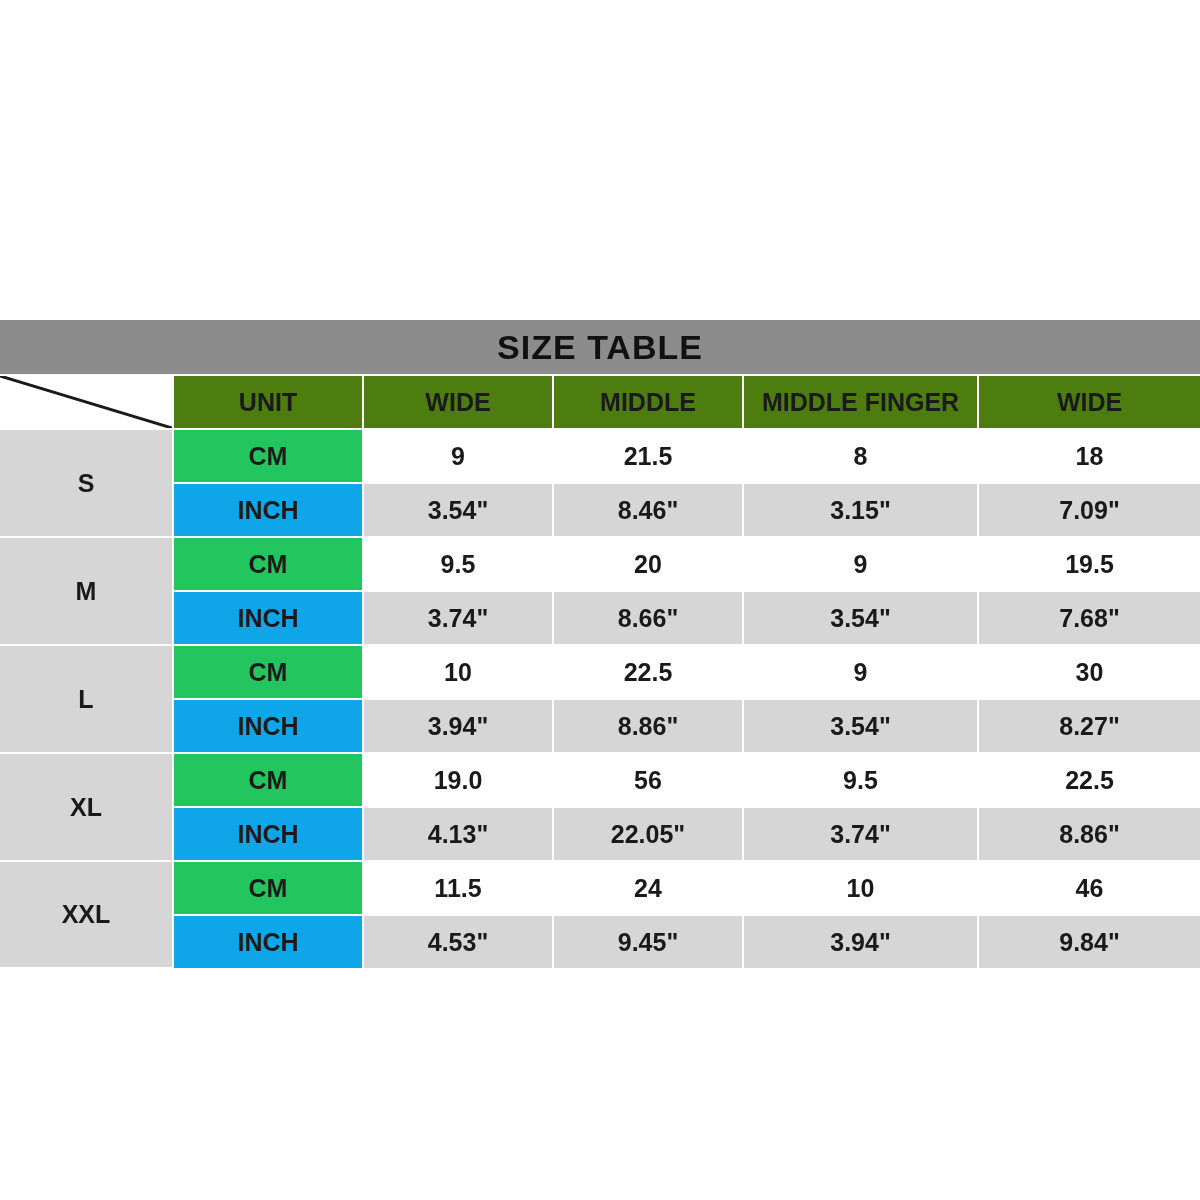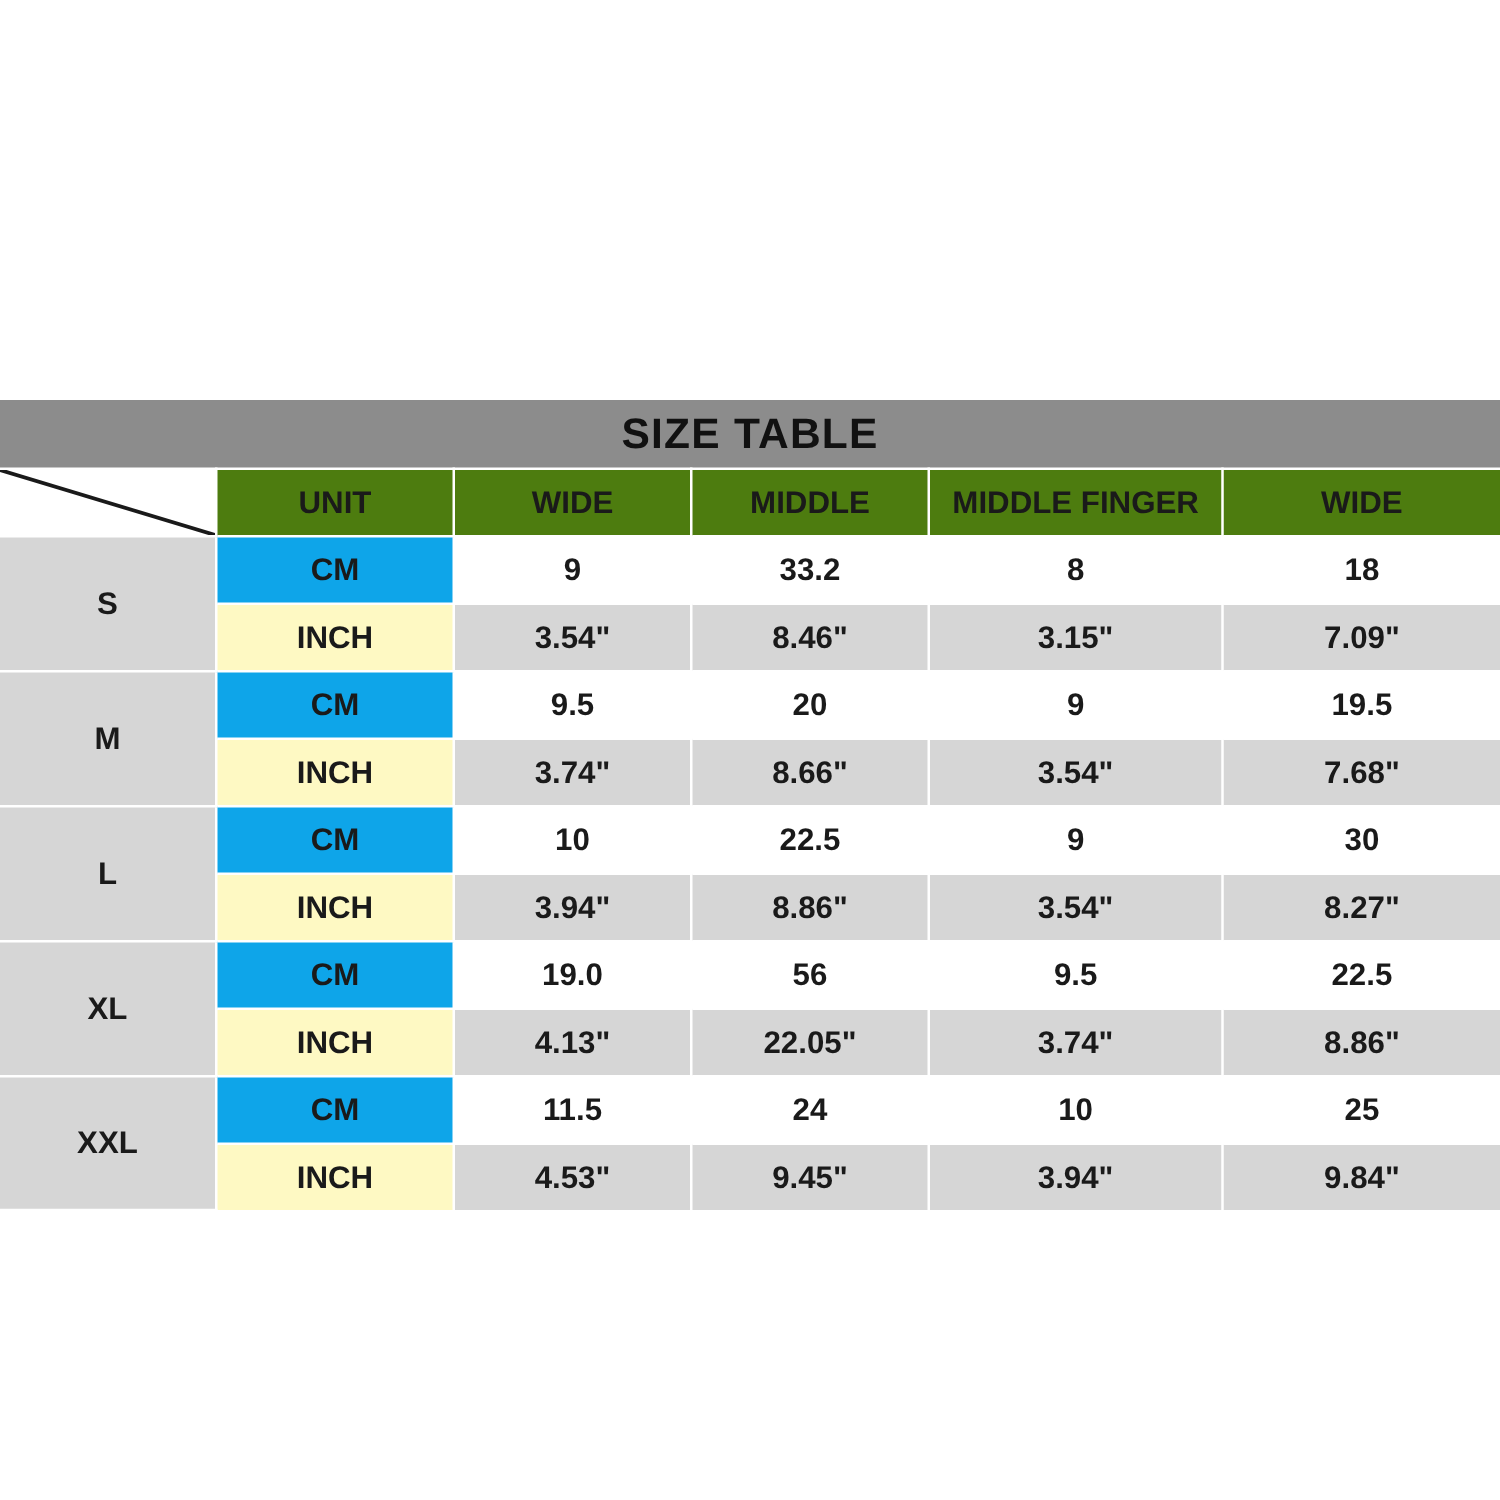--- a/index.html
+++ b/index.html
@@ -64,25 +64,25 @@
     background: #4d7c0f;
     height: 52px;
     font-size: 25px;
   }
   .size-cell {
     background: #d6d6d6;
     font-size: 25px;
     border-left: none !important;
   }
   .unit-cell-cm {
+    background: #22c55e;
+    height: 52px;
+  }
+  .unit-cell-inch {
     background: #0ea5e9;
-    height: 52px;
-  }
-  .unit-cell-inch {
-    background: #fef9c3;
     height: 52px;
   }
   .val-cell-cm {
     background: #ffffff;
   }
   .val-cell-inch {
     background: #d6d6d6;
   }
   td.last-col {
     border-right: none !important;
@@ -127,21 +127,21 @@
           <td class="head-cell">WIDE</td>
           <td class="head-cell">MIDDLE</td>
           <td class="head-cell">MIDDLE FINGER</td>
           <td class="head-cell last-col">WIDE</td>
         </tr>
 
         <tr>
           <td class="size-cell" rowspan="2">S</td>
           <td class="unit-cell-cm">CM</td>
           <td class="val-cell-cm">9</td>
-          <td class="val-cell-cm">33.2</td>
+          <td class="val-cell-cm">21.5</td>
           <td class="val-cell-cm">8</td>
           <td class="val-cell-cm last-col">18</td>
         </tr>
         <tr>
           <td class="unit-cell-inch">INCH</td>
           <td class="val-cell-inch">3.54"</td>
           <td class="val-cell-inch">8.46"</td>
           <td class="val-cell-inch">3.15"</td>
           <td class="val-cell-inch last-col">7.09"</td>
         </tr>
@@ -193,21 +193,21 @@
           <td class="val-cell-inch">3.74"</td>
           <td class="val-cell-inch last-col">8.86"</td>
         </tr>
 
         <tr>
           <td class="size-cell" rowspan="2">XXL</td>
           <td class="unit-cell-cm">CM</td>
           <td class="val-cell-cm">11.5</td>
           <td class="val-cell-cm">24</td>
           <td class="val-cell-cm">10</td>
-          <td class="val-cell-cm last-col">25</td>
+          <td class="val-cell-cm last-col">46</td>
         </tr>
         <tr class="last-row">
           <td class="unit-cell-inch">INCH</td>
           <td class="val-cell-inch">4.53"</td>
           <td class="val-cell-inch">9.45"</td>
           <td class="val-cell-inch">3.94"</td>
           <td class="val-cell-inch last-col">9.84"</td>
         </tr>
       </tbody>
     </table>

